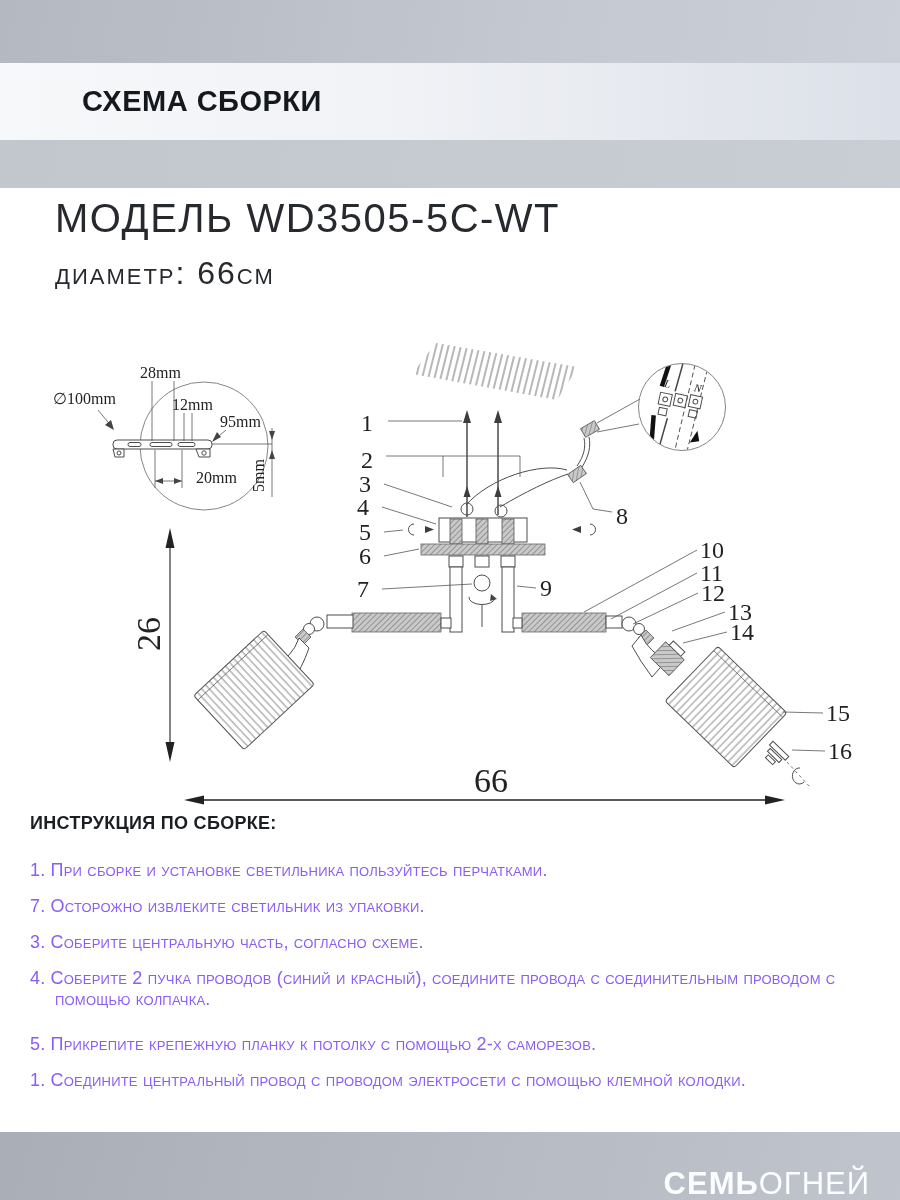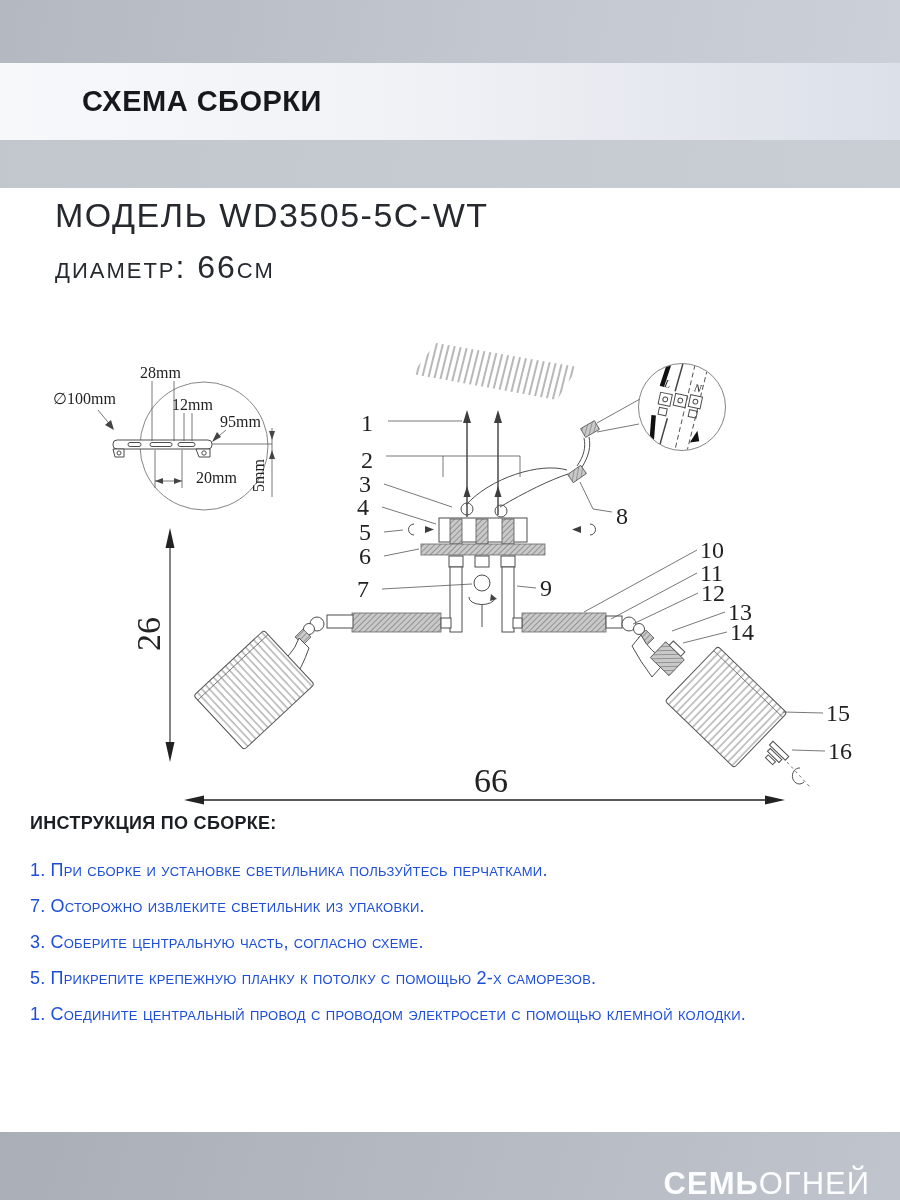--- a/index.html
+++ b/index.html
@@ -9,30 +9,30 @@
   .hdr{position:absolute;left:0;top:0;width:900px;height:188px;
        background:linear-gradient(100deg,#b3b8c1 0%,#c3c7cf 55%,#ccd0d8 100%);}
   .hdr-band{position:absolute;left:0;top:63px;width:900px;height:77px;
        background:linear-gradient(90deg,#f7f8fa 0%,#f0f2f6 45%,#dce0e8 100%);
        display:flex;align-items:center;}
   .hdr-title{margin-left:82px;font-size:29px;font-weight:700;letter-spacing:0.5px;color:#15181c;}
   .hdr-strip{position:absolute;left:0;top:140px;width:900px;height:48px;
        background:linear-gradient(100deg,#c2c6cd 0%,#c9cdd4 100%);}
   
   .model{position:absolute;left:55px;top:196px;}
-  .model-name{font-size:34px;letter-spacing:1.5px;color:#26292e;margin:0 0 14px 0;}
+  .model-name{font-size:40px;letter-spacing:1.5px;color:#26292e;margin:0 0 14px 0;}
   .model-line{font-size:32px;font-variant:small-caps;letter-spacing:2px;color:#26292e;margin:0 0 10px 0;}
   
   .diagram{position:absolute;left:0;top:325px;width:900px;height:490px;}
   
   .instr{position:absolute;left:30px;top:813px;width:848px;}
   .instr h2{font-size:18px;font-weight:700;letter-spacing:0.3px;color:#1b1e22;margin:0 0 26px 0;}
   .instr ol{list-style:none;margin:0;padding:0;}
   .instr li{font-size:18px;line-height:21px;font-variant:small-caps;letter-spacing:0.2px;
-            color:#1d4ed8;margin-bottom:15px;padding-left:25px;text-indent:-25px;}
+            color:#8b5cf6;margin-bottom:15px;padding-left:25px;text-indent:-25px;}
   .instr li.gap{margin-bottom:24px;}
   
   .ftr{position:absolute;left:0;top:1132px;width:900px;height:88px;
        background:linear-gradient(105deg,#a9aeb7 0%,#b5bac2 50%,#c0c4cc 100%);}
   .brand{position:absolute;right:30px;top:34px;font-size:31px;letter-spacing:1px;color:#fcfdfe;}
   .brand b{font-weight:700;}
   .brand span.light{font-weight:300;}
   
   svg text.part{font-family:"Liberation Serif","DejaVu Serif",serif;font-size:24px;fill:#222;}
   svg text.dim{font-family:"Liberation Serif","DejaVu Serif","DejaVu Sans",serif;font-size:16px;fill:#222;}
@@ -295,20 +295,21 @@
       <text class="big" x="491" y="792" text-anchor="middle">66</text>
     </g>
   </svg>
 
   <div class="instr">
     <h2>ИНСТРУКЦИЯ ПО СБОРКЕ:</h2>
     <ol>
       <li>1. При сборке и установке светильника пользуйтесь перчатками.</li>
       <li>7. Осторожно извлеките светильник из упаковки.</li>
       <li>3. Соберите центральную часть, согласно схеме.</li>
+      <li class="gap">4. Соберите 2 пучка проводов (синий и красный), соедините провода с соединительным проводом с помощью колпачка.</li>
       <li>5. Прикрепите крепежную планку к потолку с помощью 2-х саморезов.</li>
       <li>1. Соедините центральный провод с проводом электросети с помощью клемной колодки.</li>
     </ol>
   </div>
 
   <div class="ftr">
     <div class="brand"><b>СЕМЬ</b><span class="light">ОГНЕЙ</span></div>
   </div>
 
 </div>

